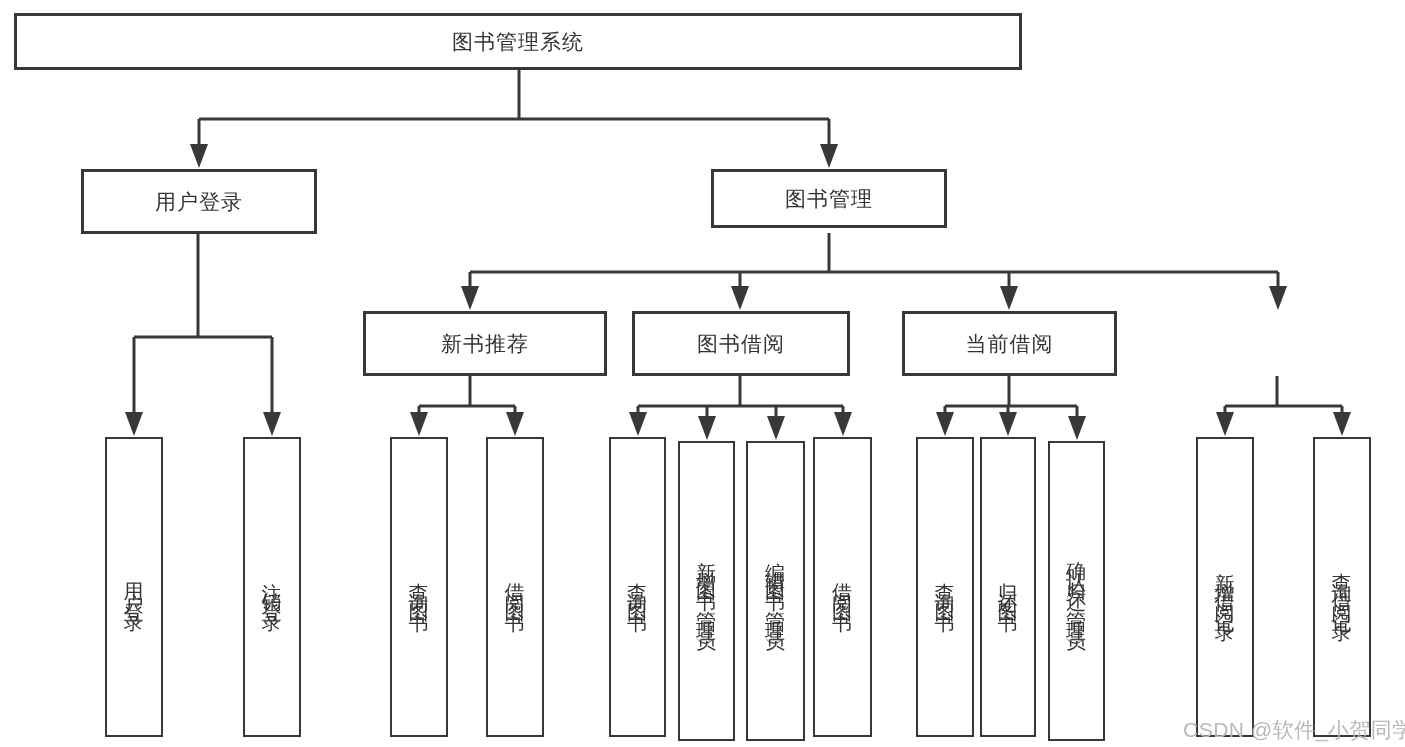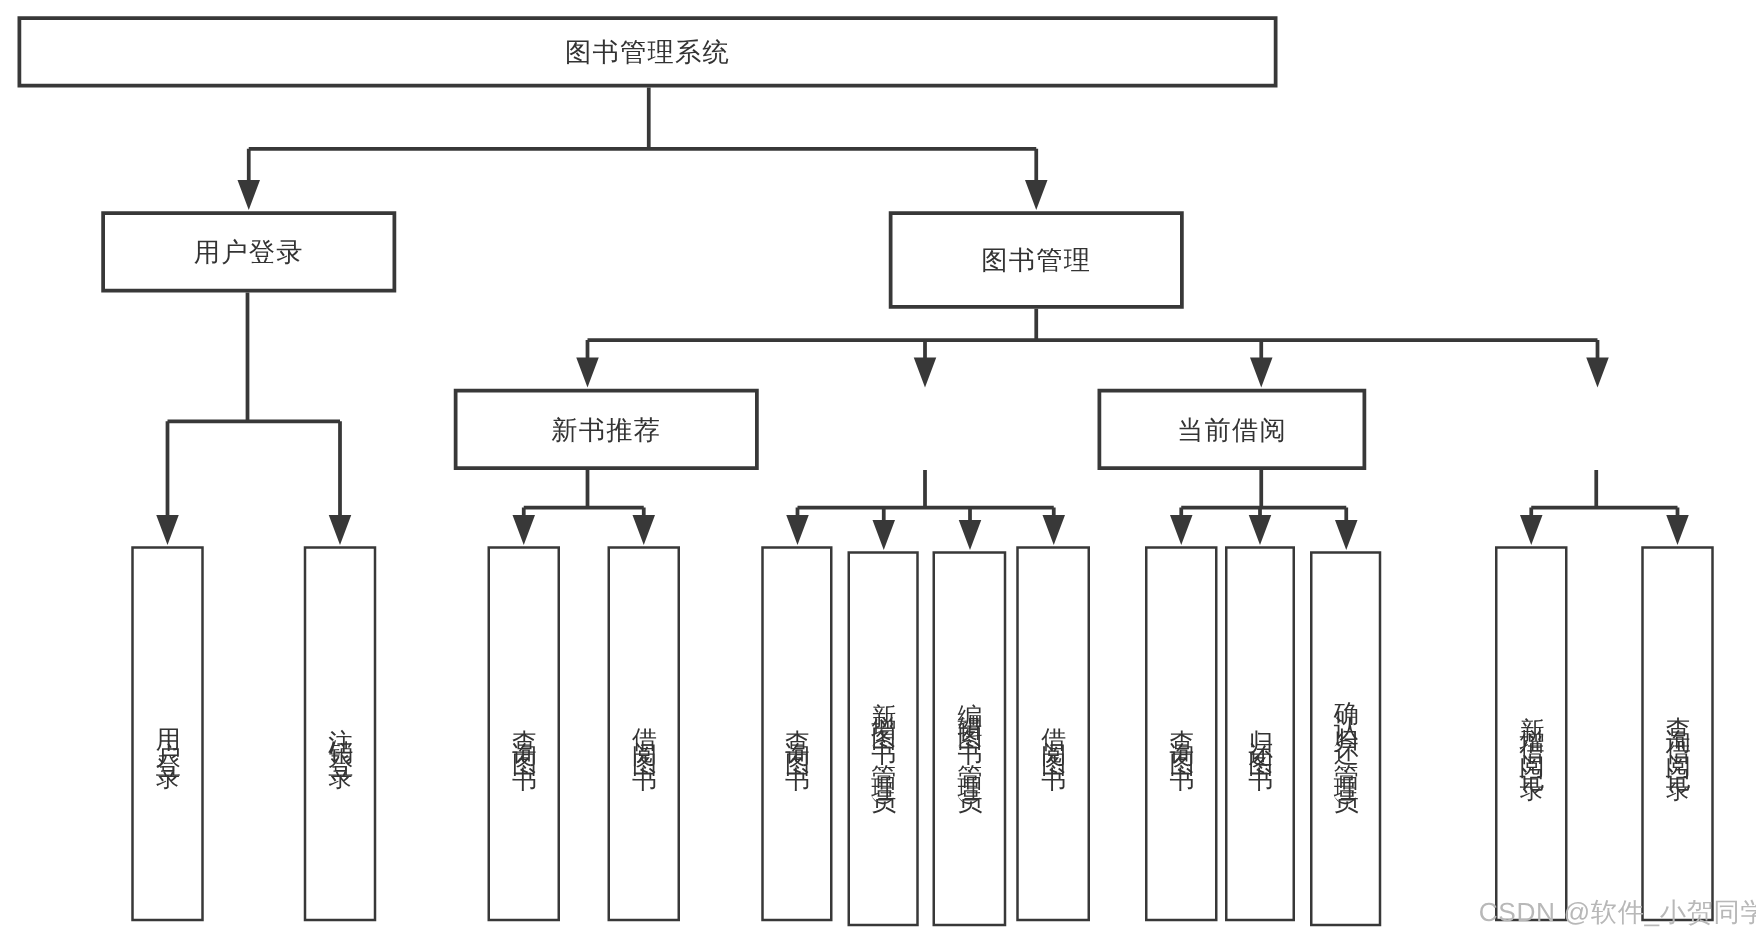--- a/index.html
+++ b/index.html
@@ -87,28 +87,31 @@
     </g>
   </svg>
 
   <div class="node h" style="left:14px; top:13px; width:1008px; height:57px">
     <span>图书管理系统</span>
   </div>
 
   <div class="node h" style="left:81px; top:169px; width:236px; height:65px">
     <span>用户登录</span>
   </div>
-  <div class="node h" style="left:711px; top:169px; width:236px; height:78px">
+  <div class="node h" style="left:711px; top:169px; width:236px; height:59px">
     <span>图书管理</span>
   </div>
 
   <div class="node h" style="left:363px; top:311px; width:244px; height:65px">
     <span>新书推荐</span>
   </div>
-  <div class="node h" style="left:878px; top:311px; width:215px; height:65px">
+  <div class="node h" style="left:632px; top:311px; width:218px; height:65px">
+    <span>图书借阅</span>
+  </div>
+  <div class="node h" style="left:902px; top:311px; width:215px; height:65px">
     <span>当前借阅</span>
   </div>
 
   <div class="node leaf" style="left:105px; top:437px; width:58px; height:300px">
     <span>用户登录</span>
   </div>
   <div class="node leaf" style="left:243px; top:437px; width:58px; height:300px">
     <span>注销登录</span>
   </div>
 

